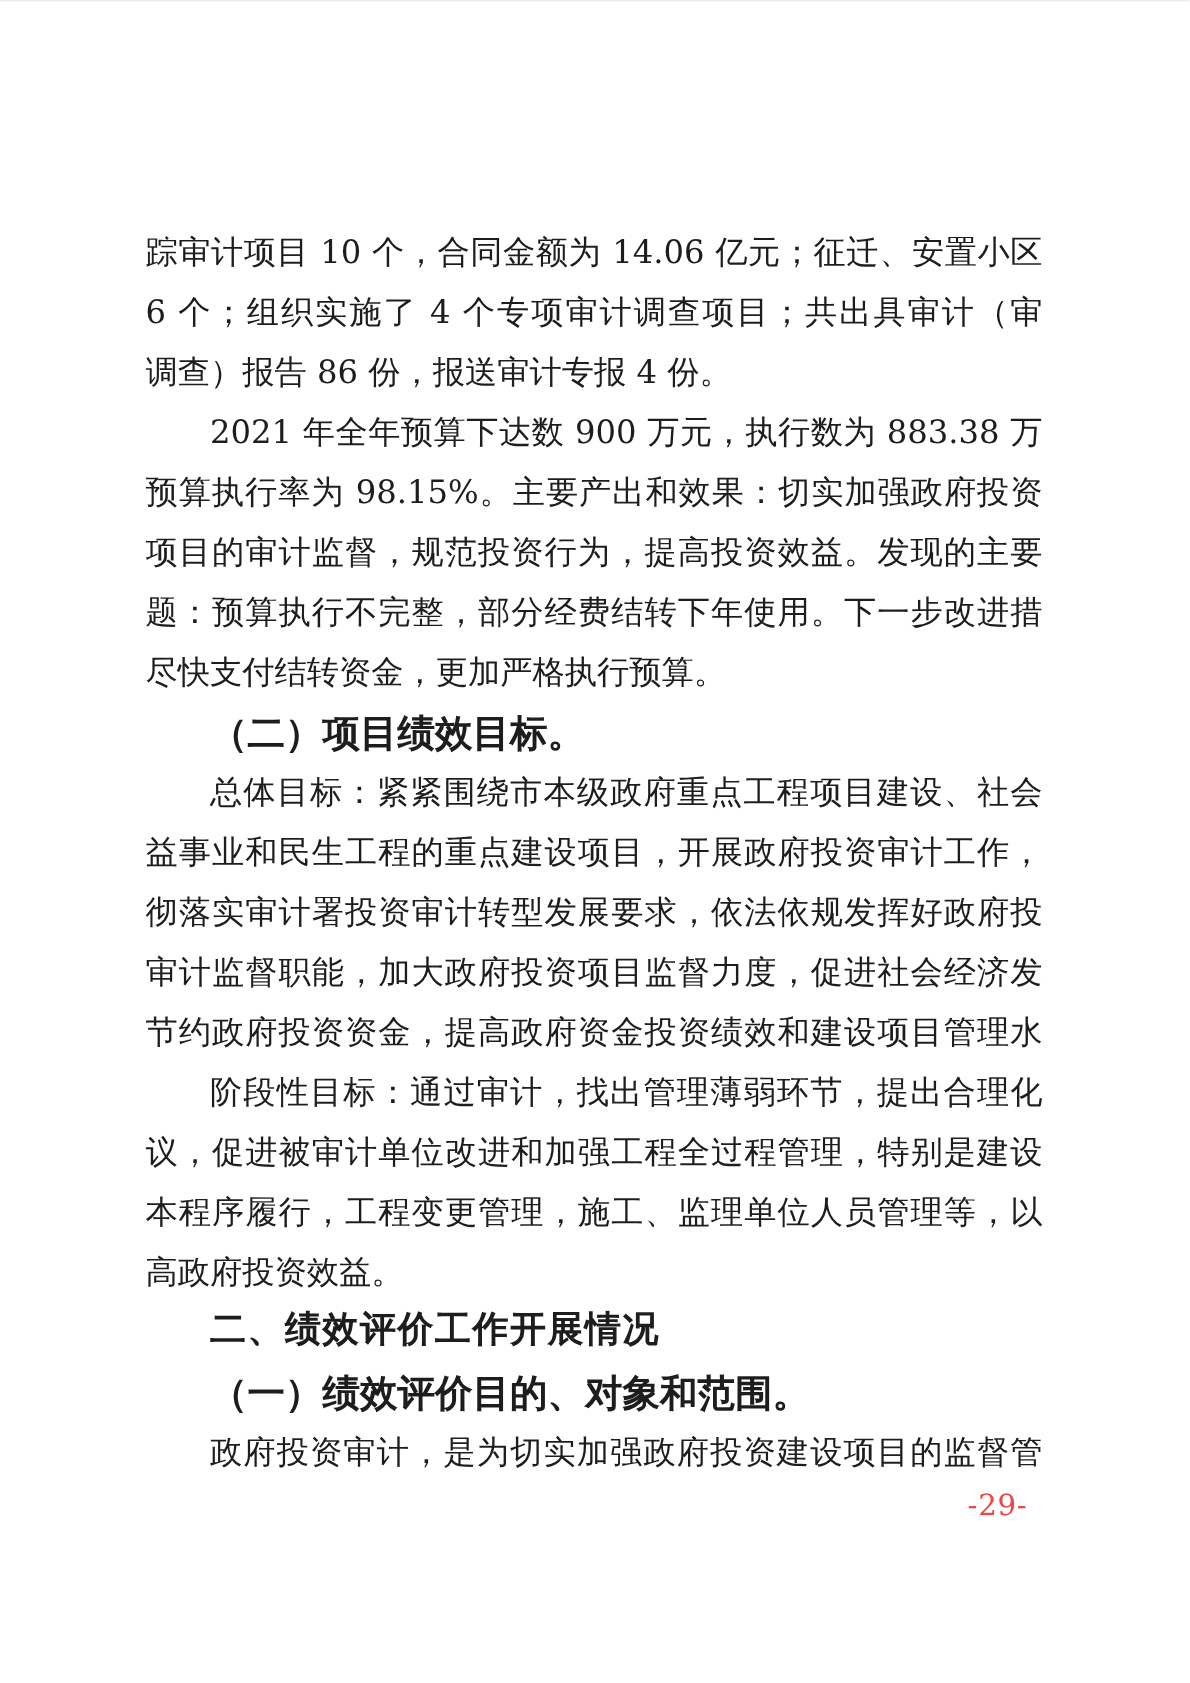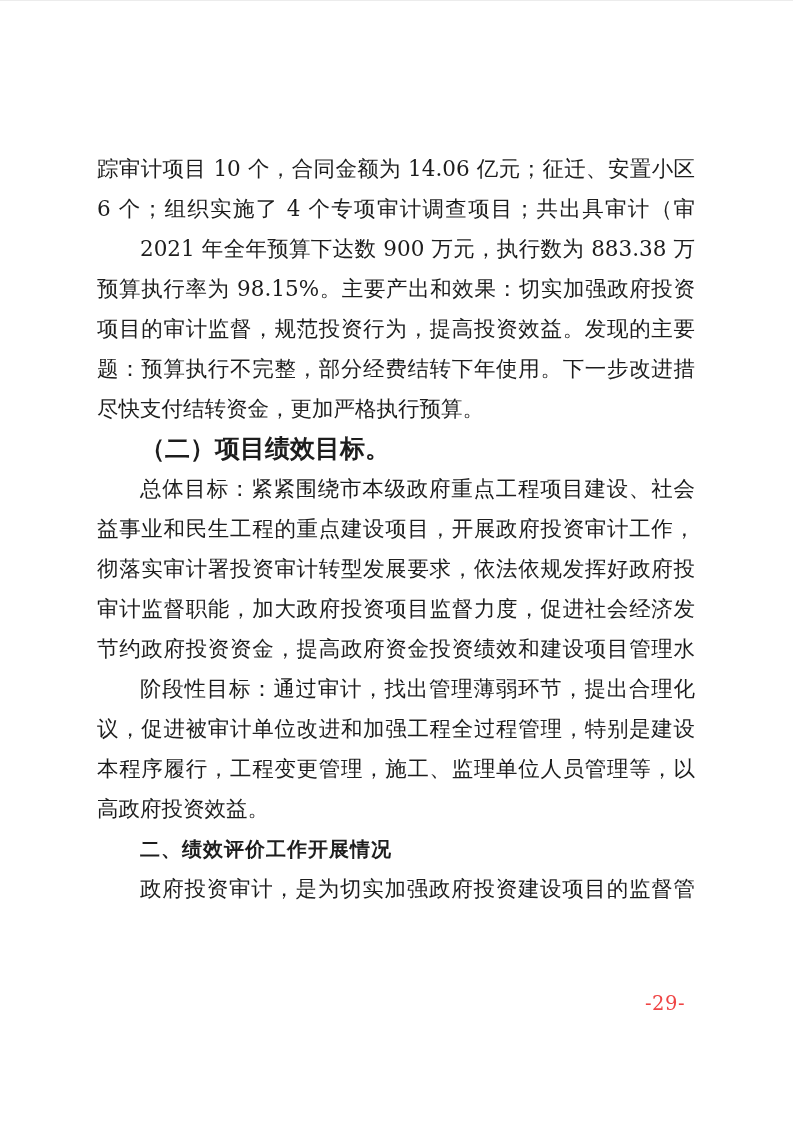--- a/index.html
+++ b/index.html
@@ -36,23 +36,23 @@
     text-align-last: justify;
   }
   .indent {
     padding-left: 43px;
   }
   .h-kai {
     font-weight: 700;
     font-size: 25px;
   }
   .h-hei {
-    font-family: Liberation Sans, sans-serif;
+    font-family: Liberation Mono, monospace;
     font-weight: 700;
-    font-size: 20px;
+    font-size: 24px;
     letter-spacing: 1px;
   }
   .b {
     font-weight: 400;
   }
   .page-number {
     position: absolute;
     left: 645px;
     top: 988px;
     height: 30px;
@@ -64,20 +64,21 @@
   }
 </style>
 </head>
 <body>
 
 <div class="page">
   <div class="textblock">
 
     <div class="line fill">踪审计项目 10 个，合同金额为 14.06 亿元；征迁、安置小区审计</div>
     <div class="line fill">6 个；组织实施了 4 个专项审计调查项目；共出具审计（审核、</div>
+    <div class="line">调查）报告 86 份，报送审计专报 4 份。</div>
 
     <div class="line fill indent">2021 年全年预算下达数 900 万元，执行数为 883.38 万元，</div>
     <div class="line fill">预算执行率为 98.15%。主要产出和效果：切实加强政府投资建设</div>
     <div class="line fill">项目的审计监督，规范投资行为，提高投资效益。发现的主要问</div>
     <div class="line fill">题：预算执行不完整，部分经费结转下年使用。下一步改进措施：</div>
     <div class="line">尽快支付结转资金，更加严格执行预算。</div>
 
     <div class="line h-kai indent">（二）项目绩效目标。</div>
 
     <div class="line fill indent"><span class="b">总体目标：</span><span>紧紧围绕市本级政府重点工程项目建设、社会公</span></div>
@@ -86,19 +87,20 @@
     <div class="line fill">审计监督职能，加大政府投资项目监督力度，促进社会经济发展，</div>
     <div class="line fill">节约政府投资资金，提高政府资金投资绩效和建设项目管理水平。</div>
 
     <div class="line fill indent"><span class="b">阶段性目标：</span><span>通过审计，找出管理薄弱环节，提出合理化建</span></div>
     <div class="line fill">议，促进被审计单位改进和加强工程全过程管理，特别是建设基</div>
     <div class="line fill">本程序履行，工程变更管理，施工、监理单位人员管理等，以提</div>
     <div class="line">高政府投资效益。</div>
 
     <div class="line h-hei indent">二、绩效评价工作开展情况</div>
 
+    <div class="line h-kai indent">（一）绩效评价目的、对象和范围。</div>
 
     <div class="line fill indent">政府投资审计，是为切实加强政府投资建设项目的监督管</div>
 
   </div>
 
   <div class="page-number">-29-</div>
 </div>
 
 </body></html>

